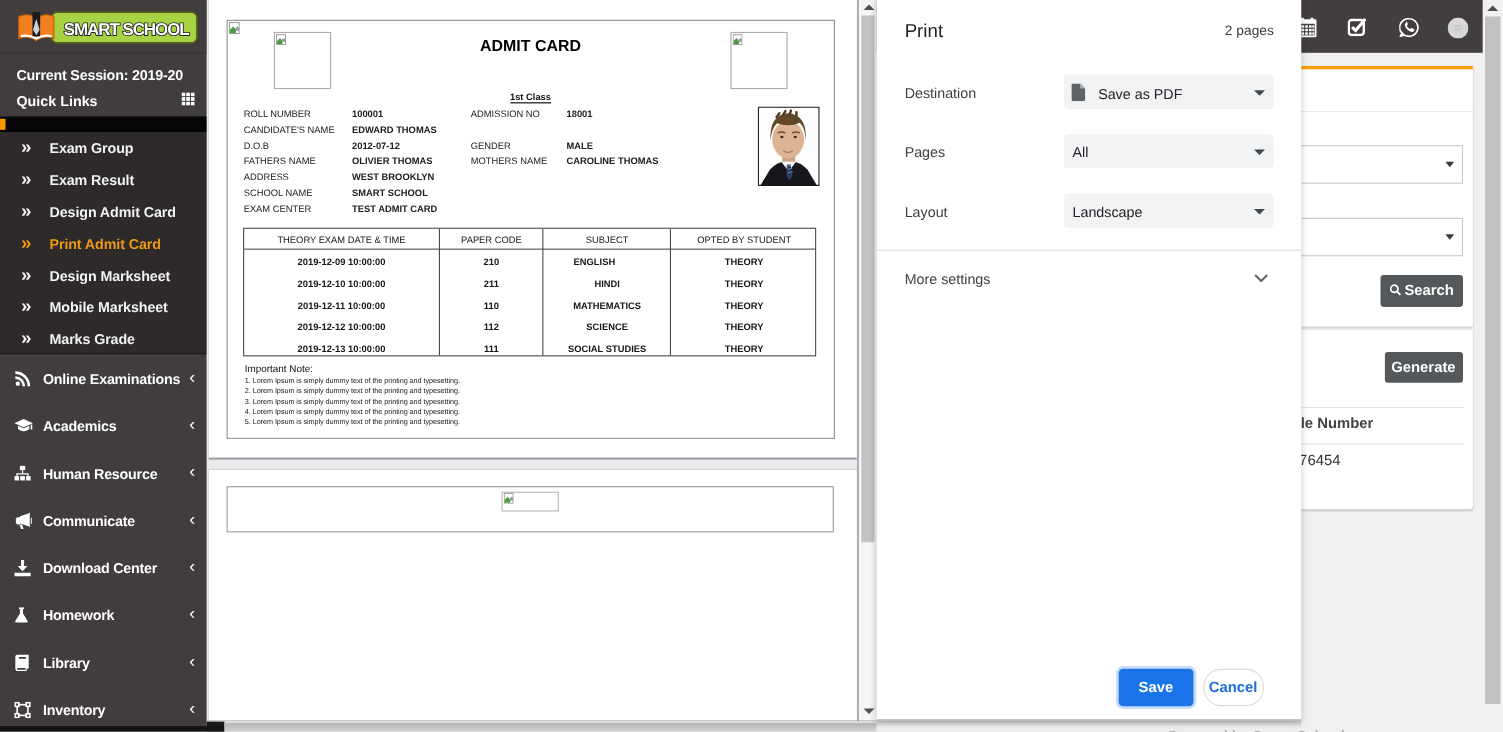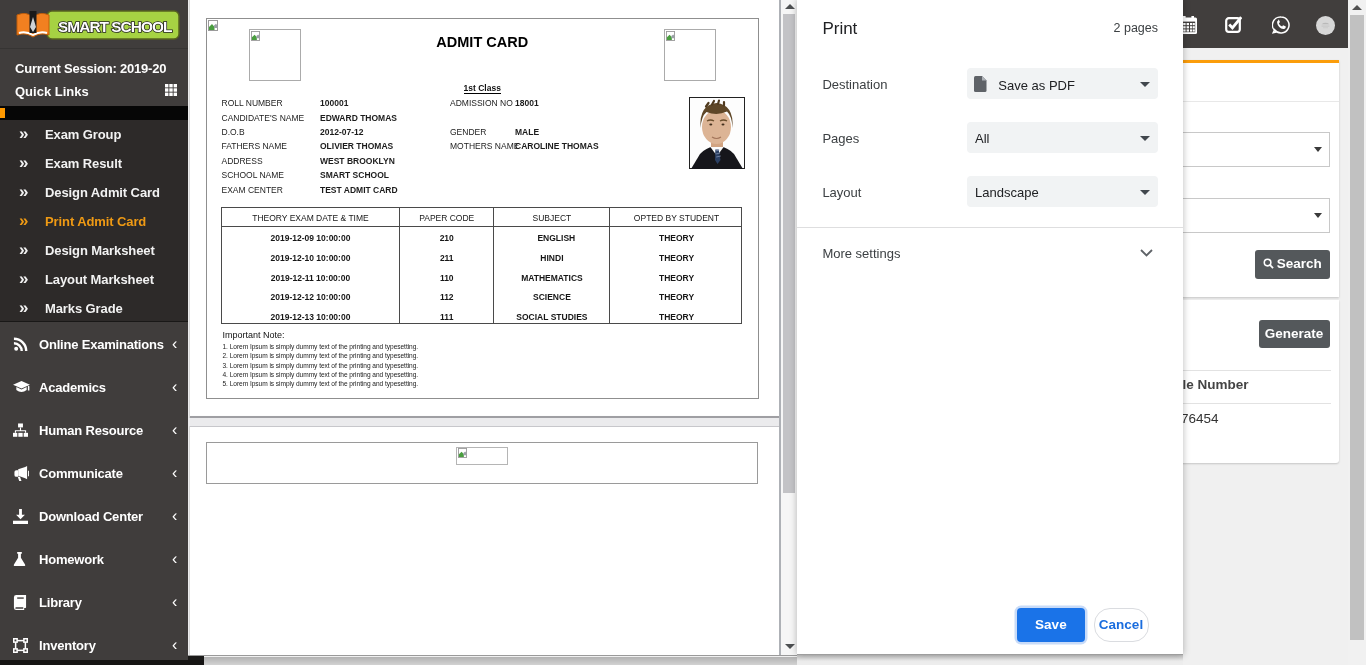--- a/index.html
+++ b/index.html
@@ -5,21 +5,21 @@
   * { margin:0; padding:0; box-sizing:border-box; }
   html,body { width:1366px; height:665px; overflow:hidden; font-family:"Liberation Sans", sans-serif; background:#f0f0f0; }
   .abs { position:absolute; }
   .ql { left:0; width:188px; height:18px; color:#f2f2f2; font-size:13px; font-weight:bold; letter-spacing:-0.1px; }
   .ql .qa { position:absolute; left:19px; top:-2px; font-size:17px; }
   .ql .qt { position:absolute; left:45px; top:1px; }
   .mi { left:0; width:188px; height:17px; color:#fff; font-size:13px; font-weight:bold; letter-spacing:-0.2px; }
   .mi .mic { position:absolute; left:13px; top:1px; }
   .mi .mit { position:absolute; left:39px; top:1px; }
   .mi .mch { position:absolute; left:172px; top:-1px; font-size:16px; font-weight:normal; }
-  .dl { left:33.5px; white-space:nowrap; } .dv { left:132px; font-weight:bold; white-space:nowrap; } .dr { left:262px; white-space:nowrap; } .dw { left:327px; font-weight:bold; white-space:nowrap; }
+  .dl { left:33.5px; white-space:nowrap; } .dv { left:132px; font-weight:bold; white-space:nowrap; } .dr { left:240px; white-space:nowrap; } .dw { left:327px; font-weight:bold; white-space:nowrap; }
   .tc { text-align:center; } .tb { font-weight:bold; }
   .sel { left:169.5px; width:191.8px; height:31.3px; background:#f1f3f4; border-radius:4px; }
   .car { left:342.8px; width:0; height:0; border-left:5.2px solid transparent; border-right:5.2px solid transparent; border-top:5.4px solid #41474d; }
 </style>
 </head>
 <body>
 
 <div class="abs" id="hdr" style="left:0;top:0;width:1348px;height:48px;background:#413e3d;">
   <svg class="abs" style="left:1180px;top:16px;" width="17" height="18" viewBox="0 0 17 18">
       <path d="M3 0 h2.6 v2.2 H3 z M11.4 0 H14 v2.2 h-2.6 z" fill="#fff"></path>
@@ -127,21 +127,21 @@
     <div class="abs ql" style="top:213px;color:#ef9a14;">
         <span class="qa">»</span>
         <span class="qt">Print Admit Card</span>
       </div>
     <div class="abs ql" style="top:242px;">
         <span class="qa">»</span>
         <span class="qt">Design Marksheet</span>
       </div>
     <div class="abs ql" style="top:271px;">
         <span class="qa">»</span>
-        <span class="qt">Layout Marksheet</span>
+        <span class="qt">Mobile Marksheet</span>
       </div>
     <div class="abs ql" style="top:300px;">
         <span class="qa">»</span>
         <span class="qt">Marks Grade</span>
       </div>
   </div>
   <div id="mainmenu" style="position:absolute;left:0;top:0;width:188px;">
     <div class="abs mi" style="top:336px;">
         <span class="mic"><svg width="15" height="15" viewBox="0 0 16 16" fill="#fff">
             <circle cx="3.4" cy="12.6" r="2.1"></circle>
@@ -290,21 +290,21 @@
     <div class="abs" style="left:176.3px;top:0;width:1px;height:114.4px;background:#4a4a4a;"></div>
     <div class="abs" style="left:270.6px;top:0;width:1px;height:114.4px;background:#4a4a4a;"></div>
     <div class="abs" style="left:386.7px;top:0;width:1px;height:114.4px;background:#4a4a4a;"></div>
     <div class="abs" style="left:0;top:17.5px;width:518.8px;height:1px;background:#4a4a4a;"></div>
     <div class="abs tc" style="left:0;top:4.5px;width:176.3px;">THEORY EXAM DATE &amp; TIME</div>
     <div class="abs tc" style="left:177.3px;top:4.5px;width:94.3px;">PAPER CODE</div>
     <div class="abs tc" style="left:271.6px;top:4.5px;width:116.1px;">SUBJECT</div>
     <div class="abs tc" style="left:387.7px;top:4.5px;width:133.1px;">OPTED BY STUDENT</div>
     <div class="abs tc tb" style="left:0;top:24.9px;width:176.3px;">2019-12-09 10:00:00</div>
       <div class="abs tc tb" style="left:177.3px;top:24.9px;width:94.3px;">210</div>
-      <div class="abs tc tb" style="left:276px;top:24.9px;width:116.1px;">ENGLISH</div>
+      <div class="abs tc tb" style="left:260px;top:24.9px;width:116.1px;">ENGLISH</div>
       <div class="abs tc tb" style="left:387.7px;top:24.9px;width:133.1px;">THEORY</div>
     <div class="abs tc tb" style="left:0;top:44.6px;width:176.3px;">2019-12-10 10:00:00</div>
       <div class="abs tc tb" style="left:177.3px;top:44.6px;width:94.3px;">211</div>
       <div class="abs tc tb" style="left:271.6px;top:44.6px;width:116.1px;">HINDI</div>
       <div class="abs tc tb" style="left:387.7px;top:44.6px;width:133.1px;">THEORY</div>
     <div class="abs tc tb" style="left:0;top:64.3px;width:176.3px;">2019-12-11 10:00:00</div>
       <div class="abs tc tb" style="left:177.3px;top:64.3px;width:94.3px;">110</div>
       <div class="abs tc tb" style="left:271.6px;top:64.3px;width:116.1px;">MATHEMATICS</div>
       <div class="abs tc tb" style="left:387.7px;top:64.3px;width:133.1px;">THEORY</div>
     <div class="abs tc tb" style="left:0;top:84px;width:176.3px;">2019-12-12 10:00:00</div>

